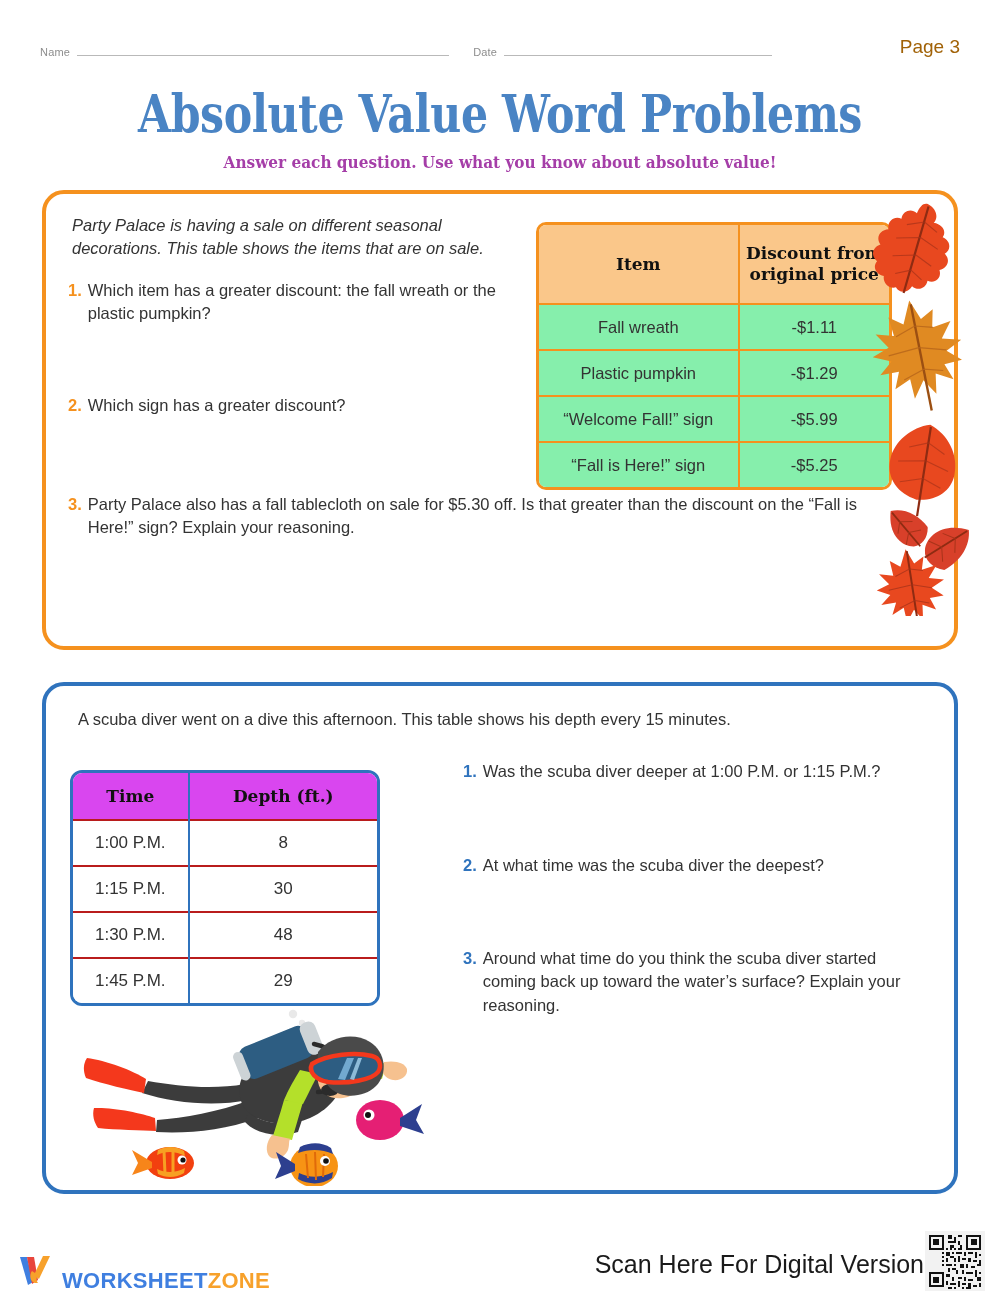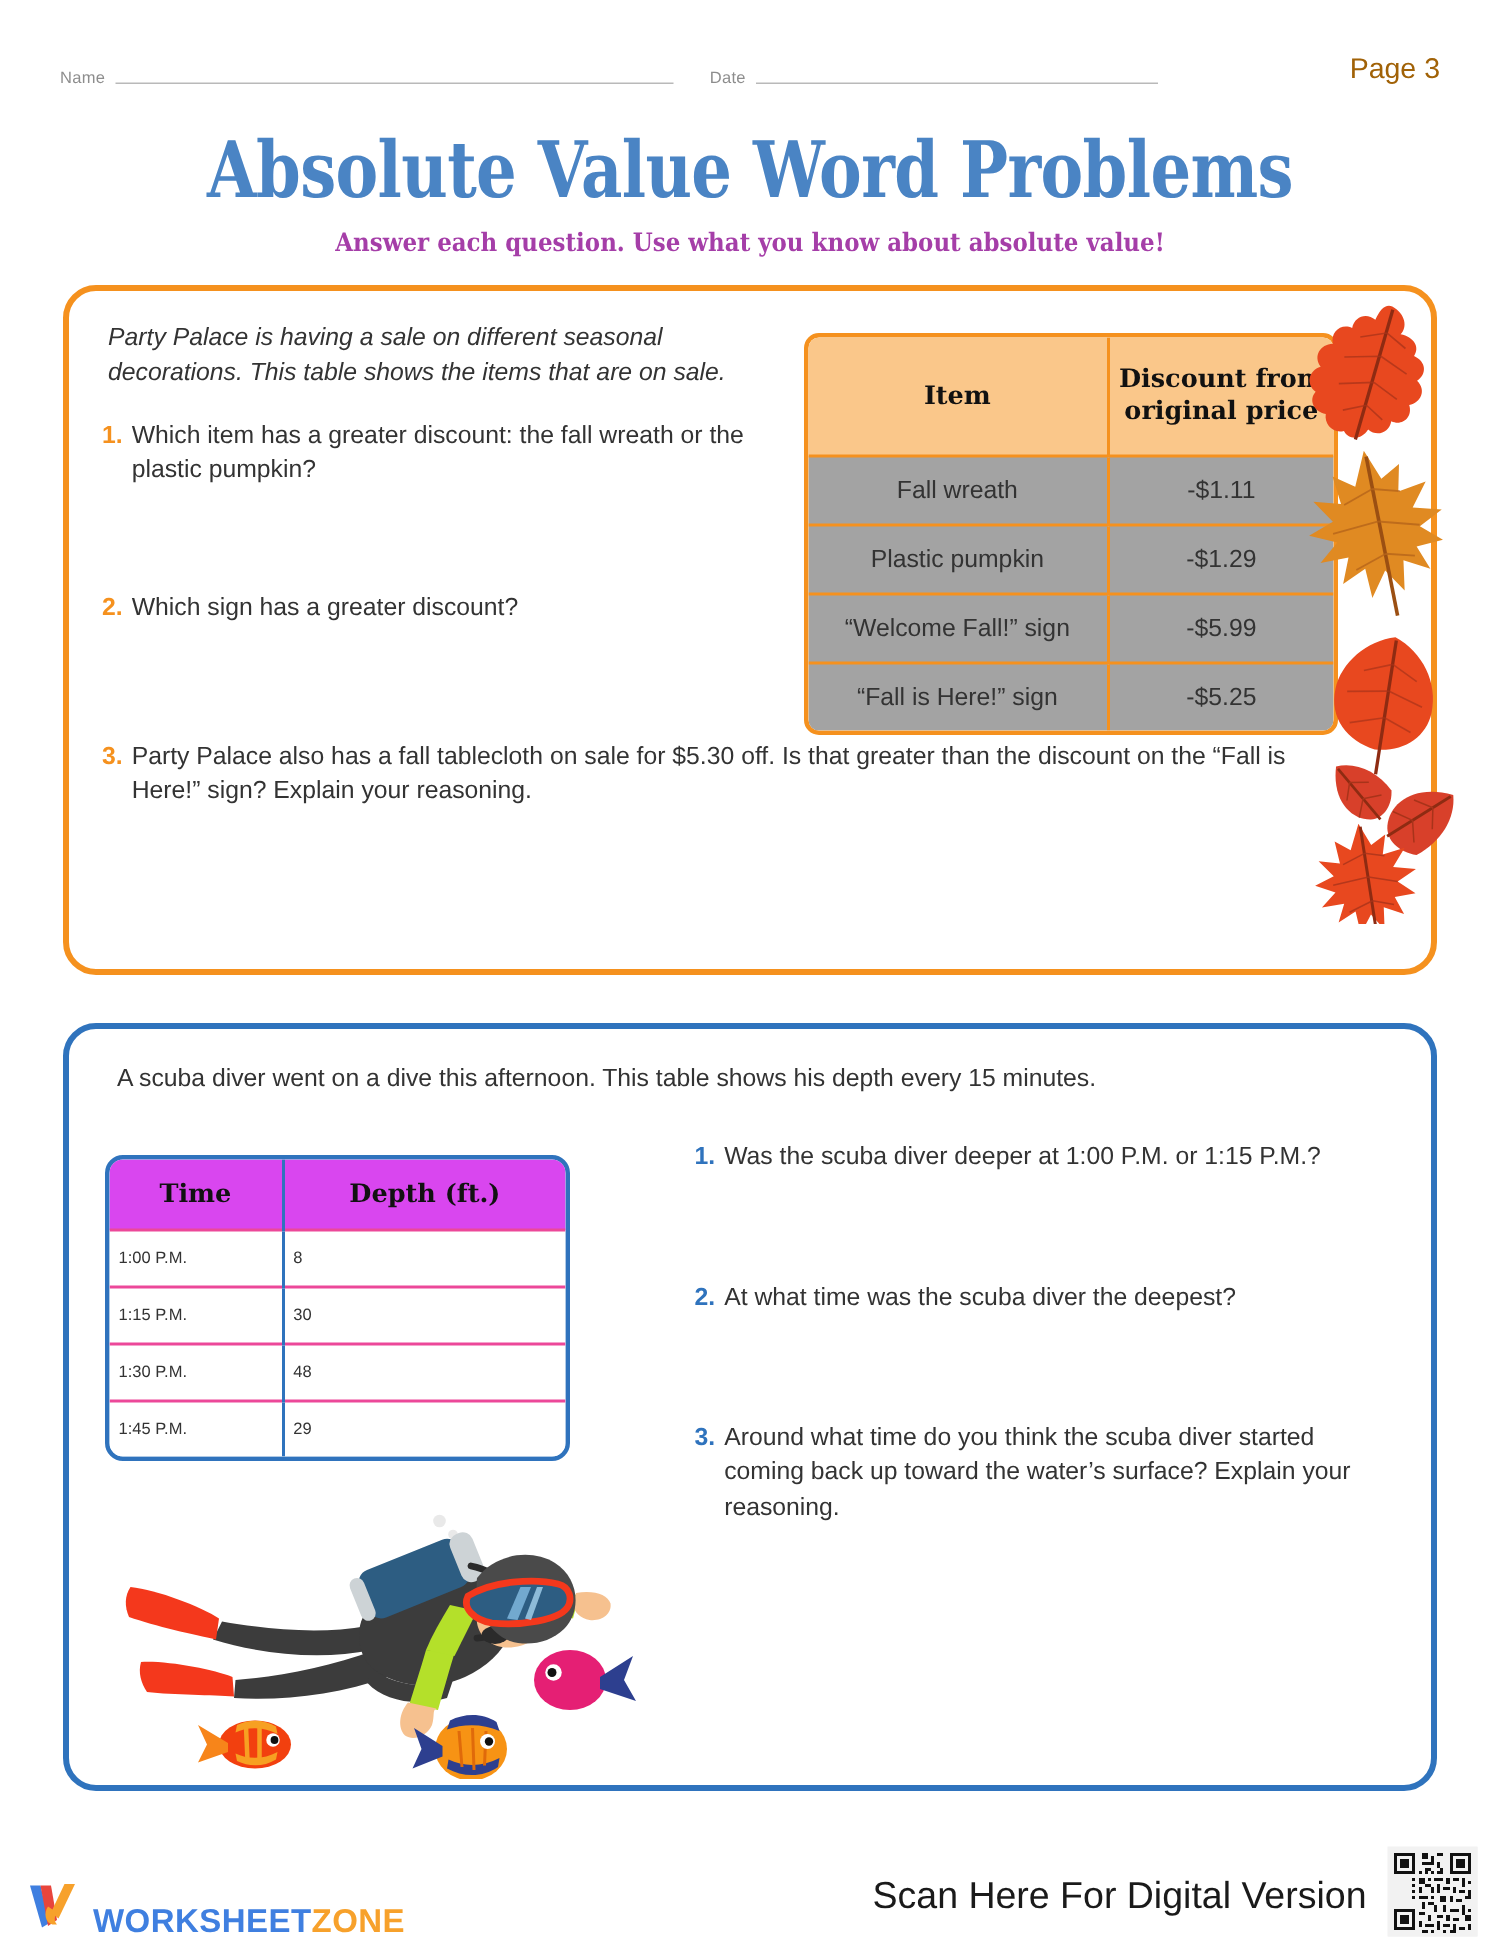--- a/index.html
+++ b/index.html
@@ -180,21 +180,21 @@
     border-right: 2px solid #f5911e;
   }
   #orange-table th:last-child { border-right: none; }
   #orange-table td {
     font-size: 16.5px;
     color: #333;
     text-align: center;
     padding: 11px 6px;
     border-top: 2px solid #f5911e;
     border-right: 2px solid #f5911e;
-    background: #a3a3a3;
+    background: #86efac;
     height: 22px;
   }
   #orange-table td:last-child { border-right: none; }
   #orange-table col.c1 { width: 57%; }
   #orange-table col.c2 { width: 43%; }
 
   
   #b-intro {
     position: absolute;
     left: 78px;
@@ -242,24 +242,25 @@
     font-family: "DejaVu Serif", serif;
     font-weight: bold;
     font-size: 17px;
     color: #111;
     padding: 13px 6px;
     vertical-align: middle;
     border-right: 2px solid #2f73bd;
   }
   #blue-table th:last-child { border-right: none; }
   #blue-table td {
-    font-size: 11px;
+    font-size: 17px;
     color: #333;
+    text-align: center;
     padding: 12px 6px;
-    border-top: 2px solid #ec4899;
+    border-top: 2px solid #b91c1c;
     border-right: 2px solid #2f73bd;
     background: #fff;
   }
   #blue-table td:last-child { border-right: none; }
   #blue-table col.c1 { width: 38%; }
   #blue-table col.c2 { width: 62%; }
 
   
   #leaves {
     position: absolute;
@@ -292,21 +293,21 @@
     letter-spacing: 0.3px;
     margin-left: 8px;
     font-family: "Liberation Sans", sans-serif;
     margin-top: 20px;
   }
   .logo-worksheet { color: #3f7fe0; }
   .logo-zone { color: #f7a12b; }
 
   #scan-text {
     position: absolute;
-    right: 89px;
+    right: 76px;
     top: 1250px;
     font-size: 25px;
     color: #1a1a1a;
     white-space: nowrap;
     font-family: "Liberation Sans", sans-serif;
   }
   #qr-code {
     position: absolute;
     left: 925px;
     top: 1231px;

